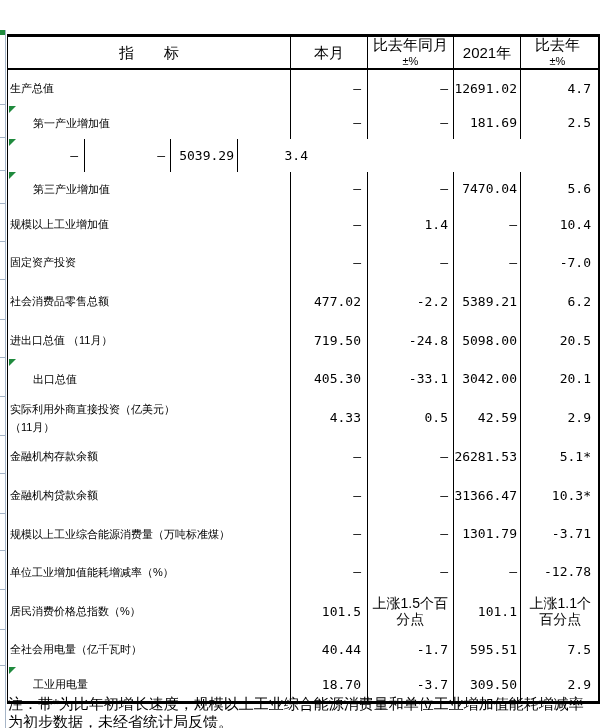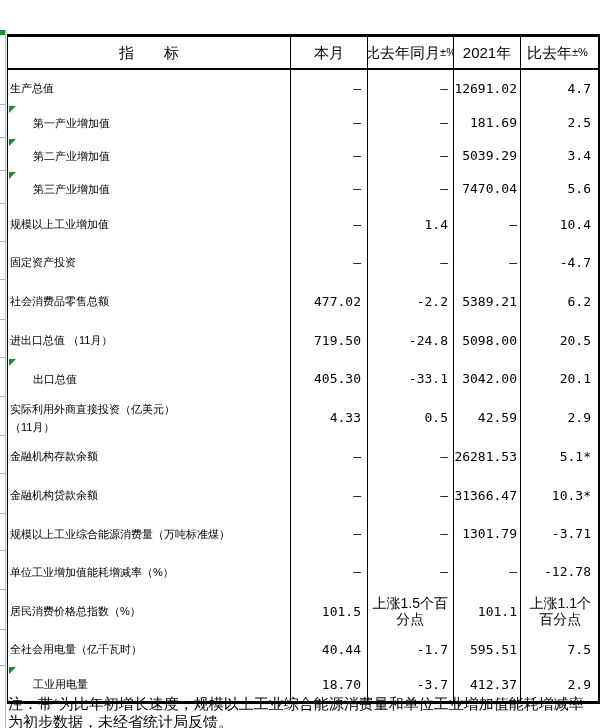--- a/index.html
+++ b/index.html
@@ -27,21 +27,21 @@
         font-size:11px; line-height:18px; }
   .c1.indent { padding-left:25px; }
   .c2 { width:77px; border-right:1px solid #000; justify-content:flex-end; padding-right:6px; }
   .c3 { width:86px; border-right:1px solid #000; justify-content:flex-end; padding-right:5px; }
   .c4 { width:67px; border-right:1px solid #000; justify-content:flex-end; padding-right:3px; }
   .c5 { width:73px; justify-content:flex-end; padding-right:3px; }
   .num { font-family:"DejaVu Sans Mono", monospace; font-size:13px; }
   .cjk-val { font-family:"Liberation Sans", sans-serif; font-size:14px; line-height:16px; text-align:center; }
   .hcell { font-size:15px; line-height:17px; text-align:center; justify-content:center; padding:0; }
   .hsub { font-size:11px; }
-  .hstack { display:flex; flex-direction:row; align-items:center; justify-content:center; }
+  .hstack { display:flex; flex-direction:column; align-items:center; justify-content:center; }
   .flag { position:absolute; left:1px; top:0; width:0; height:0;
           border-top:7px solid var(--flag,#1f8a3d); border-right:7px solid transparent; }
 
   .note { position:absolute; left:8px; top:665px; width:592px; font-size:15px; line-height:18px;
           white-space:pre; overflow:hidden; }
 </style>
 </head>
 <body>
 
 <div class="sheet">
@@ -99,21 +99,20 @@
         <div class="row" style="height: 33px;">
           <div class="flag"></div>
           <div class="cell c1 indent">第一产业增加值</div>
           <div class="cell c2 num">–</div>
           <div class="cell c3 num">–</div>
           <div class="cell c4 num">181.69</div>
           <div class="cell c5 num">2.5</div>
         </div>
         <div class="row" style="height: 33px;">
           <div class="flag"></div>
-          <div class="cell c1 indent">第二产业增加值</div>
           <div class="cell c2 num">–</div>
           <div class="cell c3 num">–</div>
           <div class="cell c4 num">5039.29</div>
           <div class="cell c5 num">3.4</div>
         </div>
         <div class="row" style="height: 33px;">
           <div class="flag"></div>
           <div class="cell c1 indent">第三产业增加值</div>
           <div class="cell c2 num">–</div>
           <div class="cell c3 num">–</div>
@@ -125,21 +124,21 @@
           <div class="cell c2 num">–</div>
           <div class="cell c3 num">1.4</div>
           <div class="cell c4 num">–</div>
           <div class="cell c5 num">10.4</div>
         </div>
         <div class="row" style="height: 38px;">
           <div class="cell c1">固定资产投资</div>
           <div class="cell c2 num">–</div>
           <div class="cell c3 num">–</div>
           <div class="cell c4 num">–</div>
-          <div class="cell c5 num">-4.7</div>
+          <div class="cell c5 num">-7.0</div>
         </div>
         <div class="row" style="height: 40px;">
           <div class="cell c1">社会消费品零售总额</div>
           <div class="cell c2 num">477.02</div>
           <div class="cell c3 num">-2.2</div>
           <div class="cell c4 num">5389.21</div>
           <div class="cell c5 num">6.2</div>
         </div>
         <div class="row" style="height: 38px;">
           <div class="cell c1">进出口总值 （11月）</div>
@@ -206,21 +205,21 @@
           <div class="cell c2 num">40.44</div>
           <div class="cell c3 num">-1.7</div>
           <div class="cell c4 num">595.51</div>
           <div class="cell c5 num">7.5</div>
         </div>
         <div class="row" style="height: 34px;">
           <div class="flag"></div>
           <div class="cell c1 indent">工业用电量</div>
           <div class="cell c2 num">18.70</div>
           <div class="cell c3 num">-3.7</div>
-          <div class="cell c4 num">412.37</div>
+          <div class="cell c4 num">309.50</div>
           <div class="cell c5 num">2.9</div>
         </div>
       </div>
   </div>
 
   <div class="note">注：带*为比年初增长速度；规模以上工业综合能源消费量和单位工业增加值能耗增减率
 为初步数据，未经省统计局反馈。</div>
 
 </div>
 

